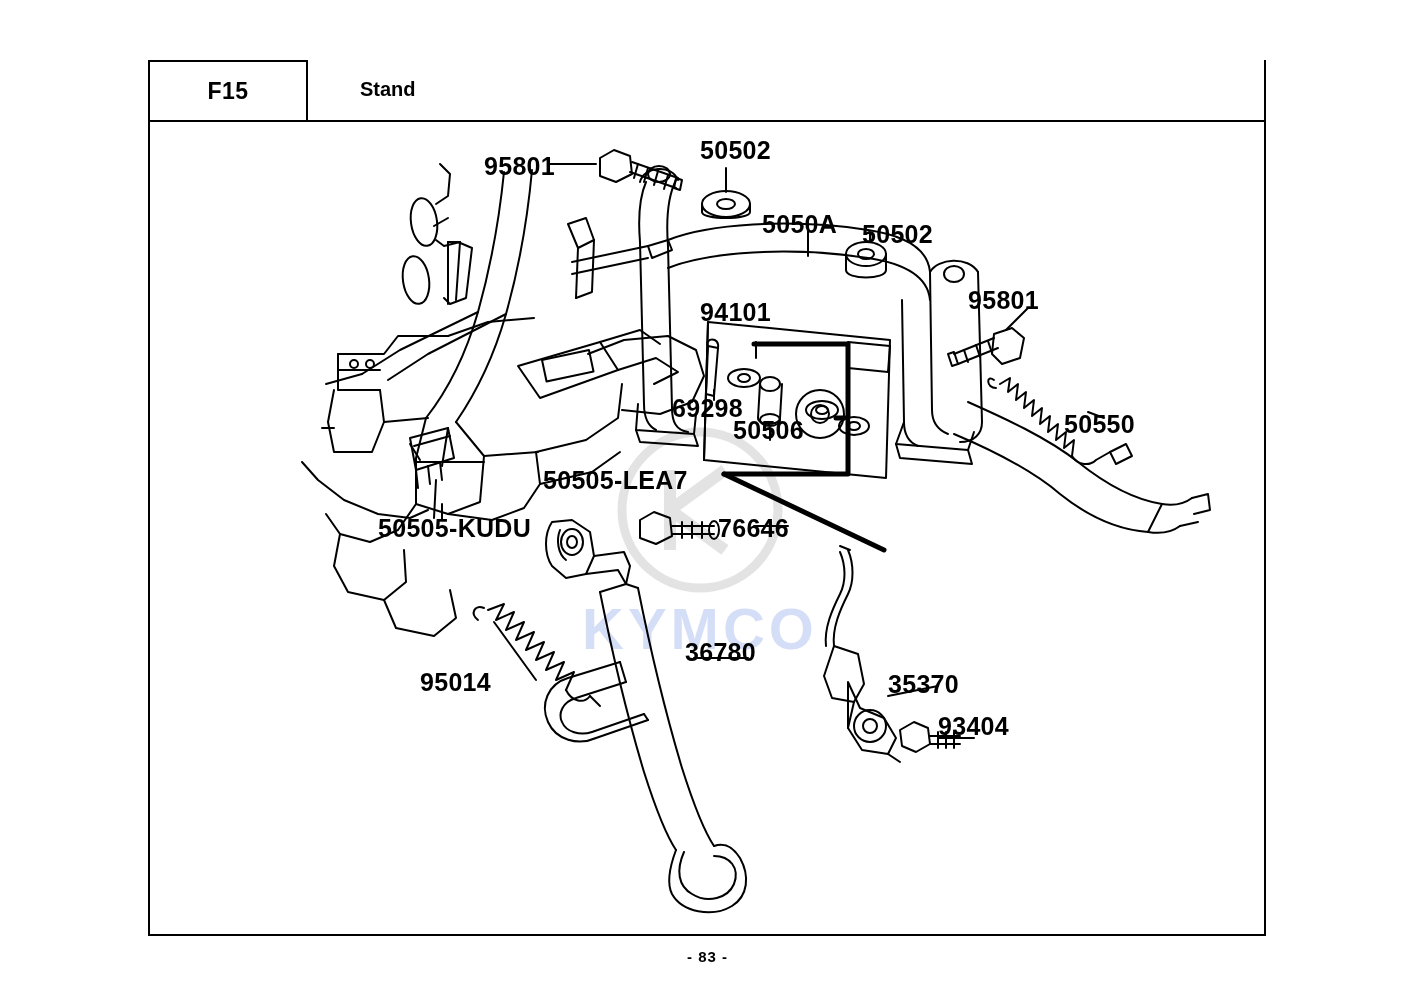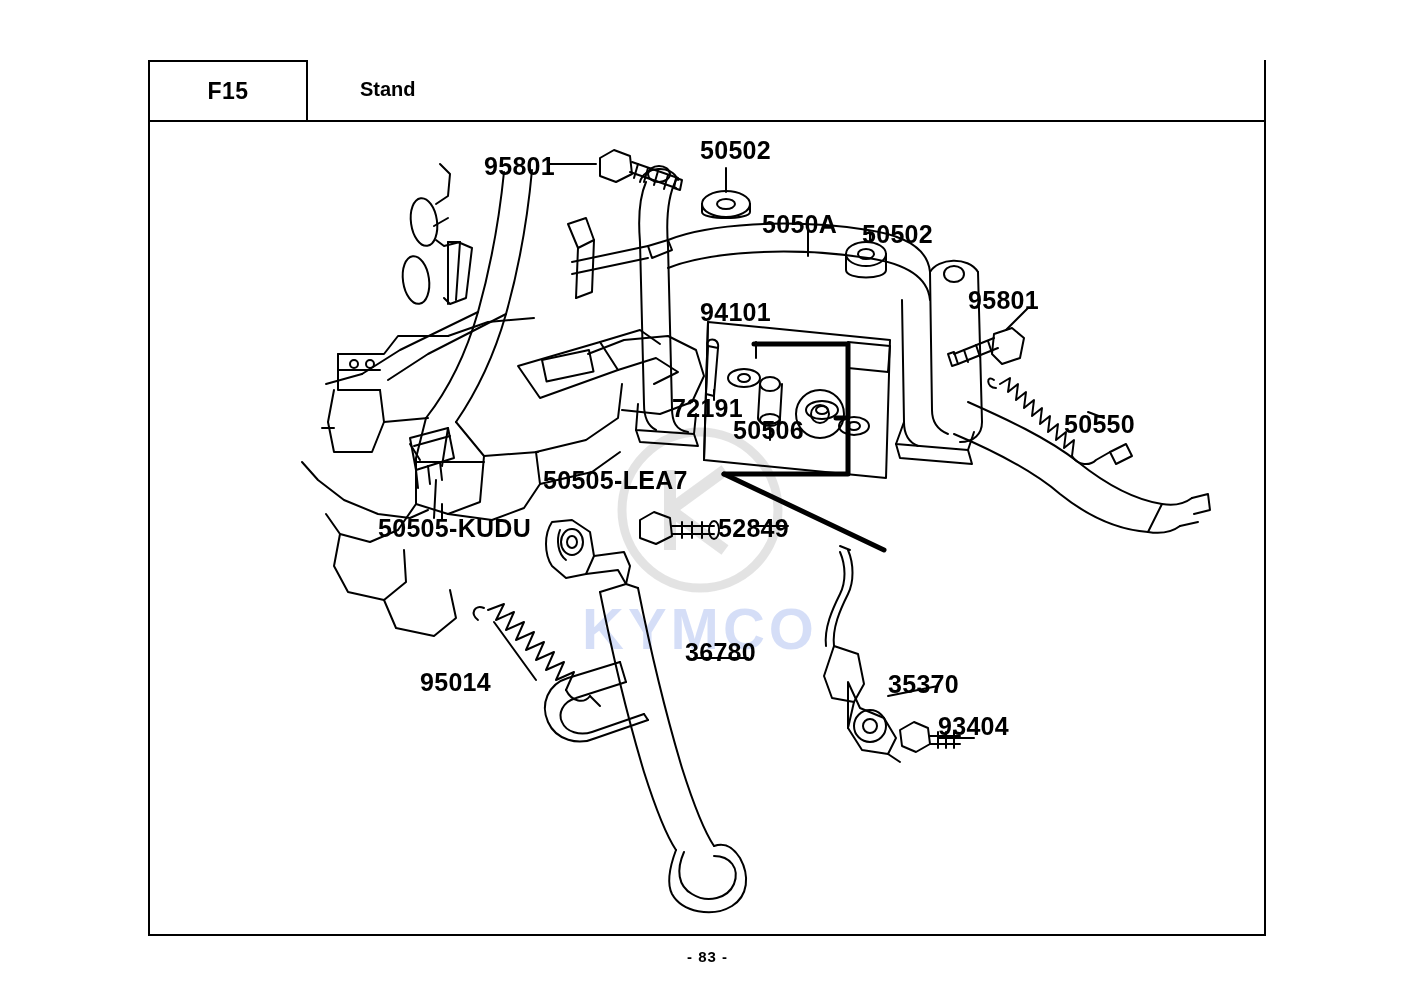--- a/index.html
+++ b/index.html
@@ -310,25 +310,25 @@
     </g>
   </svg>
   </div>
 
   <div class="lbl" style="left:484px;top:154px;">95801</div>
   <div class="lbl" style="left:700px;top:138px;">50502</div>
   <div class="lbl" style="left:762px;top:212px;">5050A</div>
   <div class="lbl" style="left:862px;top:222px;">50502</div>
   <div class="lbl" style="left:968px;top:288px;">95801</div>
   <div class="lbl" style="left:700px;top:300px;">94101</div>
-  <div class="lbl" style="left:672px;top:396px;">72191</div>
+  <div class="lbl" style="left:672px;top:396px;">69298</div>
   <div class="lbl" style="left:733px;top:418px;">50506</div>
   <div class="lbl" style="left:1064px;top:412px;">50550</div>
   <div class="lbl" style="left:543px;top:468px;">50505-LEA7</div>
   <div class="lbl" style="left:358px;top:516px;margin-left:20px;">50505-KUDU</div>
-  <div class="lbl" style="left:718px;top:516px;">52849</div>
+  <div class="lbl" style="left:718px;top:516px;">76646</div>
   <div class="lbl" style="left:420px;top:670px;">95014</div>
   <div class="lbl" style="left:685px;top:640px;">36780</div>
   <div class="lbl" style="left:888px;top:672px;">35370</div>
   <div class="lbl" style="left:938px;top:714px;">93404</div>
 
   <div class="page-number">- 83 -</div>
 </div>
 
 </body></html>

